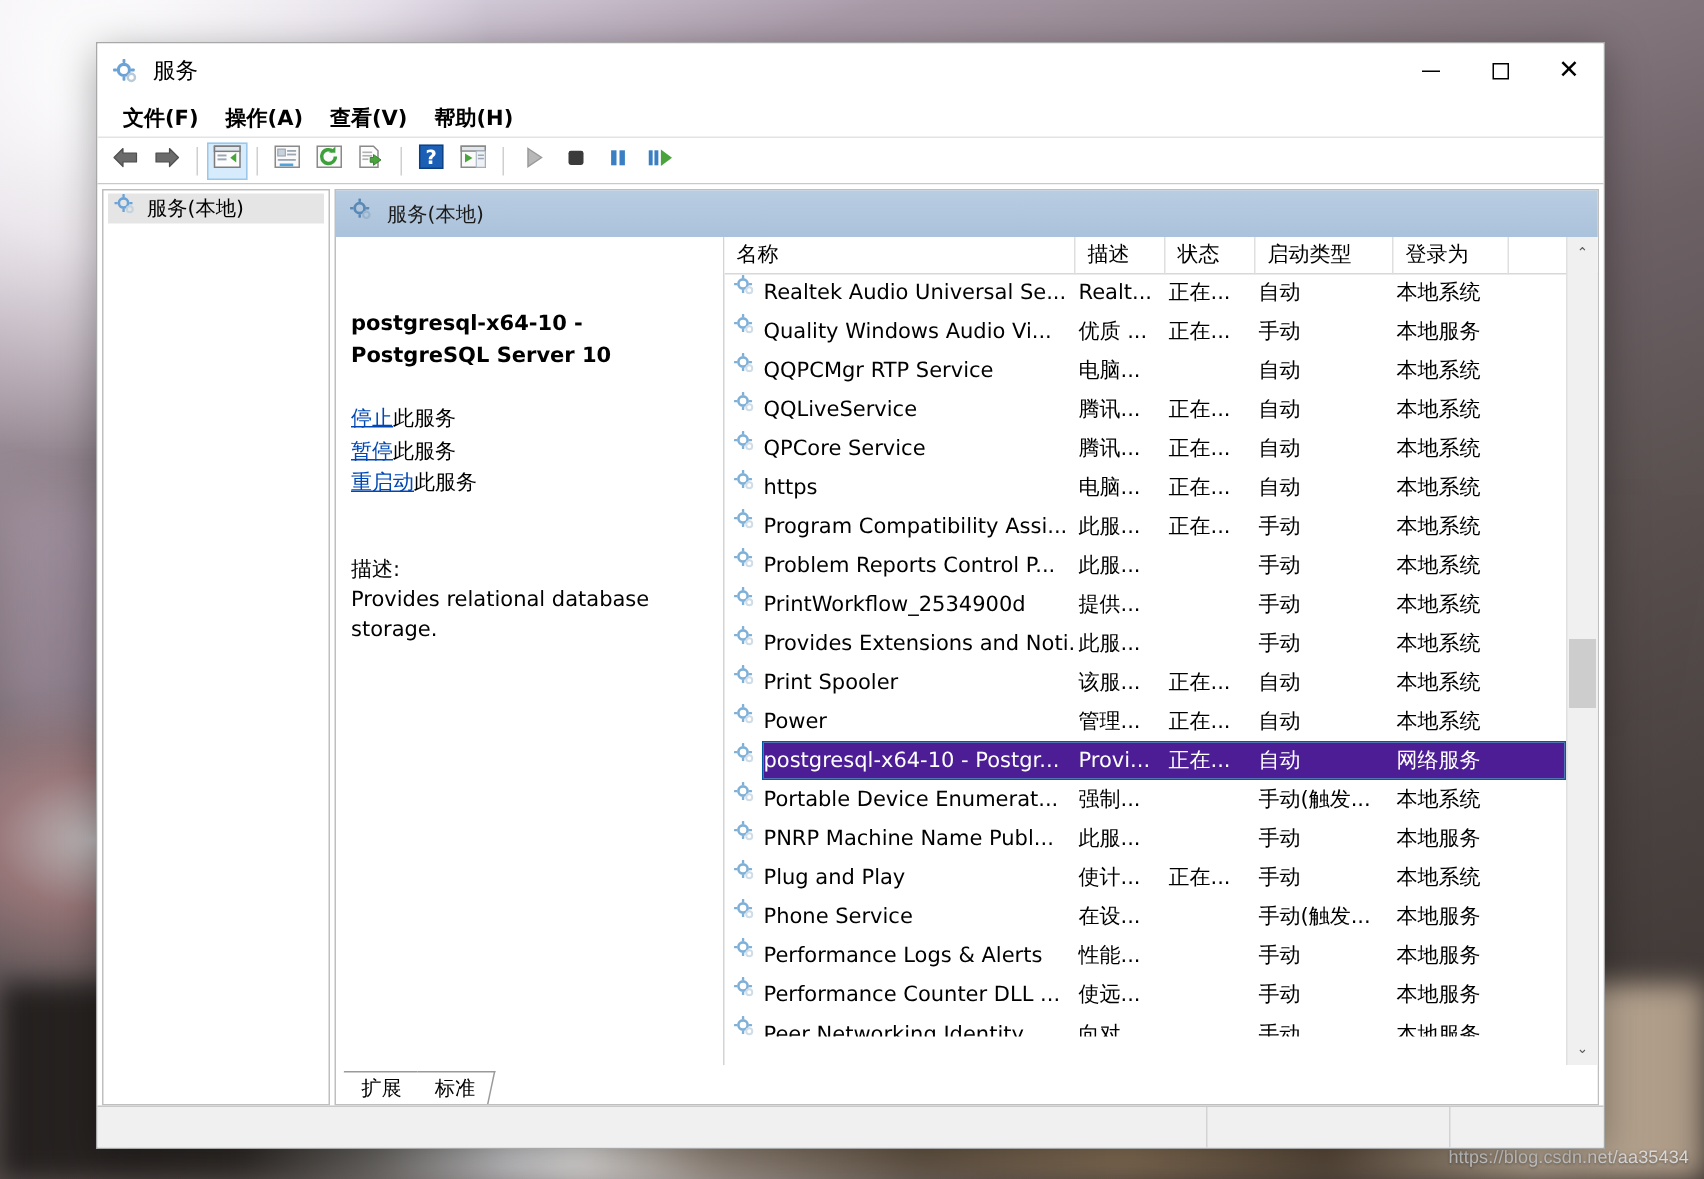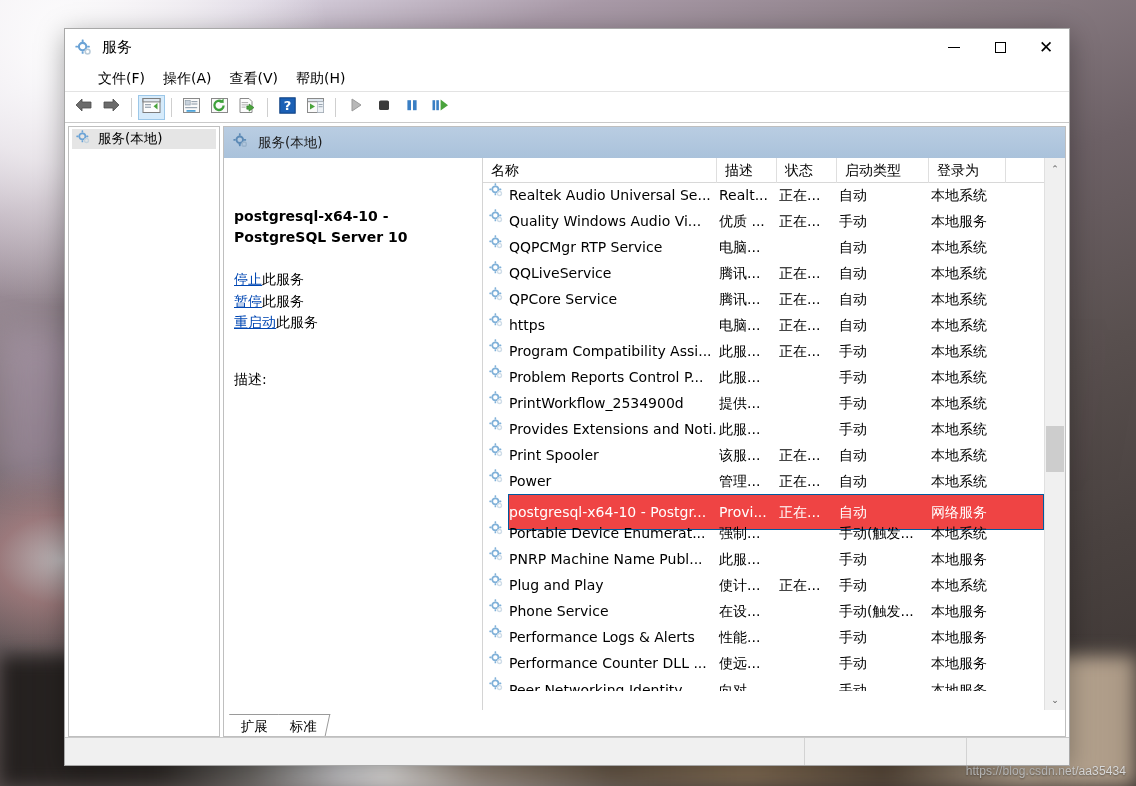--- a/index.html
+++ b/index.html
@@ -94,22 +94,23 @@
   .glyph-max { width: 11px; height: 11px; border: 1px solid #000; }
   .glyph-close { font-size: 17px; color: #000; line-height: 1; font-family: "DejaVu Sans", sans-serif; }
 
   
   .menubar {
     height: 26px;
     background: #ffffff;
     border-bottom: 1px solid #e3e3e3;
     display: flex;
     align-items: center;
-    padding-left: 24px;
+    padding-left: 8px;
     flex: 0 0 auto;
+    font-weight: bold;
   }
   .menu-item {
     font-size: 14px;
     color: #000;
     padding: 2px 9px;
     cursor: default;
     font-family: "DejaVu Sans", "Liberation Sans", sans-serif;
   }
 
   
@@ -297,26 +298,26 @@
     overflow: hidden;
     white-space: nowrap;
     font-family: "DejaVu Sans", "Liberation Sans", sans-serif;
   }
   .cell.c-name   { width: 208px; flex: 0 0 208px; }
   .cell.c-desc   { width: 60px;  flex: 0 0 60px; padding-left: 2px; }
   .cell.c-status { width: 60px;  flex: 0 0 60px; padding-left: 2px; }
   .cell.c-start  { width: 92px;  flex: 0 0 92px; padding-left: 2px; }
   .cell.c-logon  { width: 77px;  flex: 0 0 77px; padding-left: 2px; }
   .row.selected .sel-area {
-    background: #ef4444;
+    background: #4c1d95;
     display: flex;
     align-items: center;
     flex: 1 1 auto;
     min-width: 0;
-    height: 34px;
+    height: 24px;
     outline: 1px solid #005a9e;
   }
   .row.selected .cell { color: #ffffff; }
   .row .sel-area { display: flex; align-items: center; flex: 1 1 auto; min-width: 0; height: 24px; }
   .row.clipped { height: 14px; overflow: hidden; }
   .row.clipped .cell, .row.clipped .sel-area { height: 26px; line-height: 26px; }
 
   
   .vscroll {
     position: absolute;
@@ -605,20 +606,21 @@
             </div>
             <div class="detail-link-row">
               <span class="detail-link">暂停</span><span>此服务</span>
             </div>
             <div class="detail-link-row">
               <span class="detail-link">重启动</span><span>此服务</span>
             </div>
           </div>
 
           <div class="detail-desc-label">描述:</div>
+          <div class="detail-desc-body">Provides relational database storage.</div>
         </div>
 
         <div class="list-wrap">
 
           <div class="list-head">
             <div class="hcell c-name">名称</div>
             <div class="hcell c-desc">描述</div>
             <div class="hcell c-status">状态</div>
             <div class="hcell c-start">启动类型</div>
             <div class="hcell c-logon">登录为</div>

